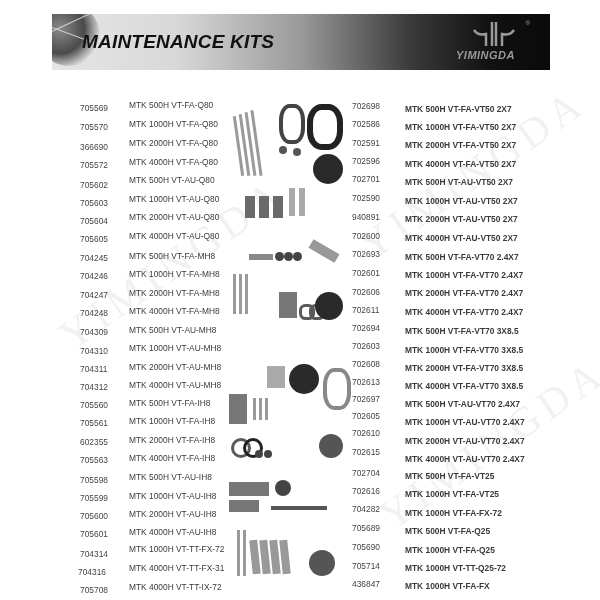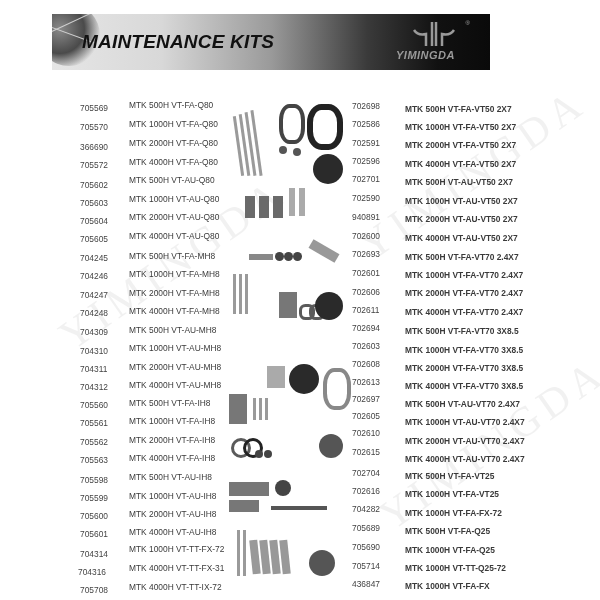--- a/index.html
+++ b/index.html
@@ -1,19 +1,19 @@
 <!DOCTYPE html>
 <html><head>
 <meta charset="utf-8">
 <style>
   html, body { margin: 0; padding: 0; background: #ffffff; }
   body { width: 600px; height: 600px; position: relative; overflow: hidden; font-family: "Liberation Sans", sans-serif; color: #3a3a3a; }
 
   .banner {
-    position: absolute; left: 52px; top: 14px; width: 438px; height: 56px;
+    position: absolute; left: 52px; top: 14px; width: 498px; height: 56px;
     background: linear-gradient(90deg, #e6e6e6 0%, #d8d8d8 25%, #9a9a9a 50%, #3a3a3a 72%, #111111 88%, #0a0a0a 100%);
     overflow: hidden;
   }
   .banner .globe {
     position: absolute; left: -14px; top: -10px; width: 62px; height: 62px; border-radius: 50%;
     background: radial-gradient(circle at 35% 40%, #8a8a8a 0%, #4a4a4a 45%, rgba(60,60,60,0.0) 75%);
   }
   .banner .globe::before, .banner .globe::after {
     content: ""; position: absolute; left: 8px; top: 18px; width: 50px; height: 1px; background: #cfcfcf; transform: rotate(-25deg);
   }
@@ -134,21 +134,21 @@
     </div>
   <div class="row" style="top:302px">
       <span class="code">705560</span>
       <span class="name" style="top:-2px">MTK 500H VT-FA-IH8</span>
     </div>
   <div class="row" style="top:320px">
       <span class="code">705561</span>
       <span class="name" style="top:-2px">MTK 1000H VT-FA-IH8</span>
     </div>
   <div class="row" style="top:339px">
-      <span class="code">705562</span>
+      <span class="code">602355</span>
       <span class="name" style="top:-2px">MTK 2000H VT-FA-IH8</span>
     </div>
   <div class="row" style="top:357px">
       <span class="code">705563</span>
       <span class="name" style="top:-2px">MTK 4000H VT-FA-IH8</span>
     </div>
   <div class="row" style="top:377px">
       <span class="code">705598</span>
       <span class="name" style="top:-3px">MTK 500H VT-AU-IH8</span>
     </div>

